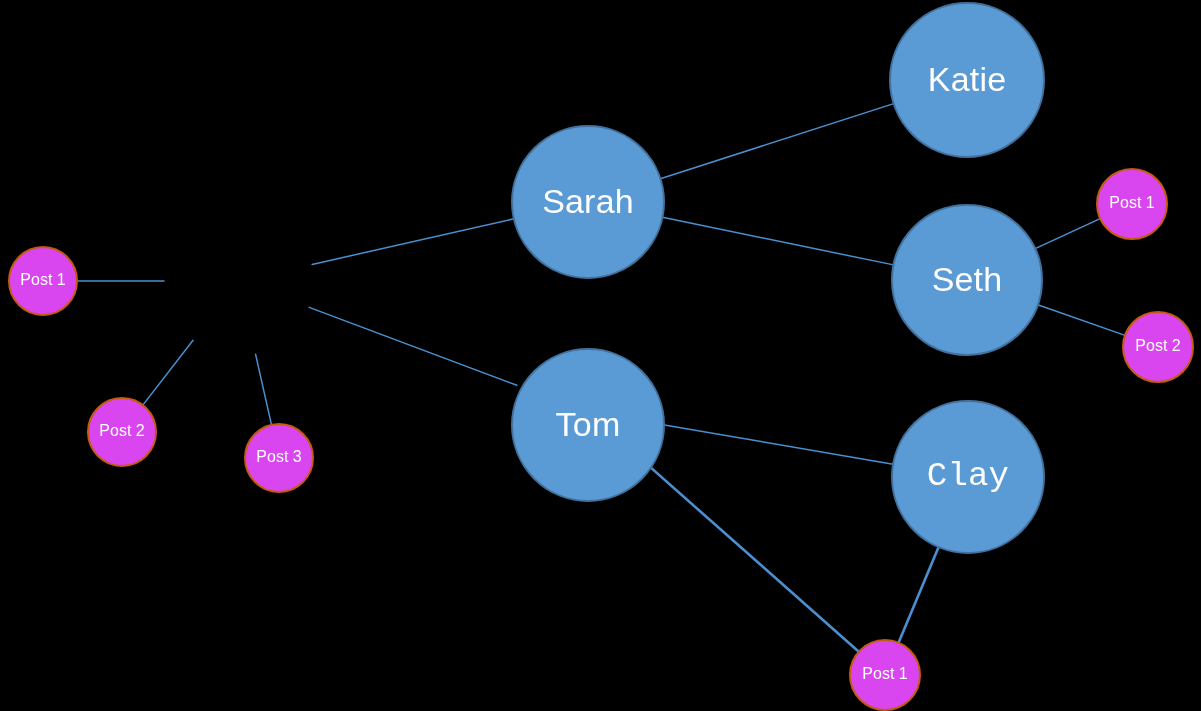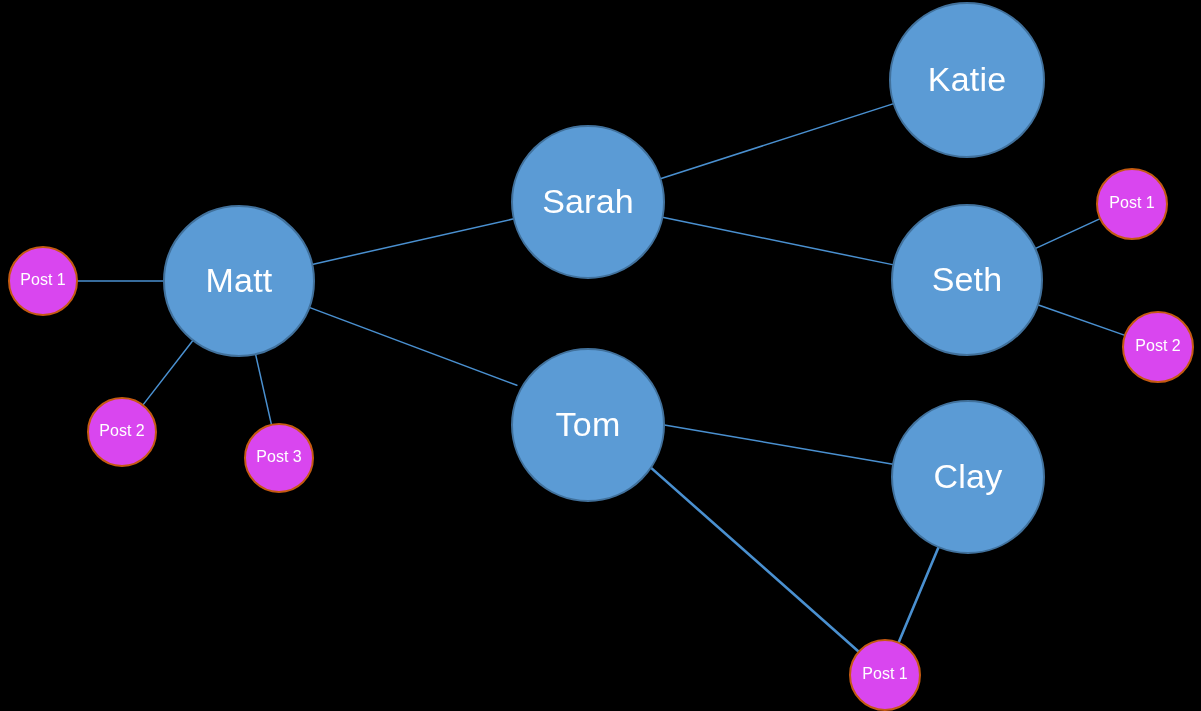--- a/index.html
+++ b/index.html
@@ -74,36 +74,33 @@
       <line x1="309.21641664386226" y1="307.3563053878108" x2="516.8473644675529" y2="385.2922772070184" stroke="#4A90D0" stroke-width="1.5" stroke-linecap="round"></line>
       <line x1="660.3442337906095" y1="178.71241023099117" x2="893.7038683963563" y2="103.59400542386422" stroke="#4A90D0" stroke-width="1.5" stroke-linecap="round"></line>
       <line x1="662.4398760596155" y1="217.32008003337734" x2="893.5395959938005" y2="264.88149996706187" stroke="#4A90D0" stroke-width="1.5" stroke-linecap="round"></line>
       <line x1="1035.1211008371213" y1="248.62300809926538" x2="1100.2101529426768" y2="218.64259622034282" stroke="#4A90D0" stroke-width="1.5" stroke-linecap="round"></line>
       <line x1="1037.7720293039824" y1="304.8257903841195" x2="1124.9730529914748" y2="335.41463115407754" stroke="#4A90D0" stroke-width="1.5" stroke-linecap="round"></line>
       <line x1="662.911976380379" y1="424.8138906966438" x2="893.088023619621" y2="464.1861093033562" stroke="#4A90D0" stroke-width="1.5" stroke-linecap="round"></line>
       <line x1="644.8981349054773" y1="462.38454370417685" x2="858.7969115566881" y2="651.7965917151818" stroke="#4A90D0" stroke-width="2.6" stroke-linecap="round"></line>
       <line x1="938.6184842314689" y1="547.0908448454115" x2="898.530961209192" y2="642.721321452771" stroke="#4A90D0" stroke-width="2.6" stroke-linecap="round"></line>
     </svg>
   <div id="node-layer">
-      <div class="node node-person" style="left: 163px; top: 205px; width: 152px; height: 152px;">
-        <span class="node-label">Matt</span>
-      </div>
       <div class="node node-person" style="left: 511px; top: 125px; width: 154px; height: 154px; align-items: center;">
         <span class="node-label">Sarah</span>
       </div>
       <div class="node node-person" style="left: 511px; top: 348px; width: 154px; height: 154px;">
         <span class="node-label">Tom</span>
       </div>
       <div class="node node-person" style="left: 891px; top: 204px; width: 152px; height: 152px;">
         <span class="node-label">Seth</span>
       </div>
       <div class="node node-person" style="left: 889px; top: 2px; width: 156px; height: 156px;">
         <span class="node-label">Katie</span>
       </div>
-      <div class="node node-person" style="left: 891px; top: 400px; width: 154px; height: 154px;">
+      <div class="node node-person" style="left: 891px; top: 400px; width: 154px; height: 154px; font-family: Liberation Mono, monospace;">
         <span class="node-label">Clay</span>
       </div>
       <div class="node node-post" style="left: 8px; top: 246px; width: 70px; height: 70px;">
         <span class="node-label">Post 1</span>
       </div>
       <div class="node node-post" style="left: 87px; top: 397px; width: 70px; height: 70px;">
         <span class="node-label">Post 2</span>
       </div>
       <div class="node node-post" style="left: 244px; top: 423px; width: 70px; height: 70px;">
         <span class="node-label">Post 3</span>

